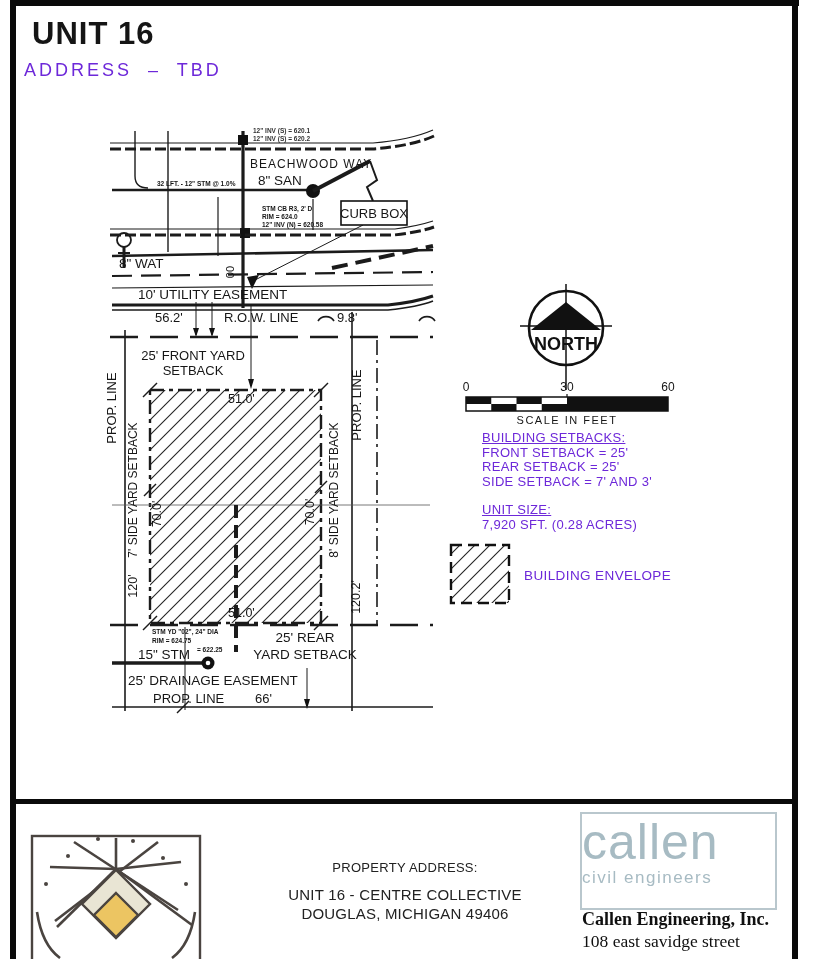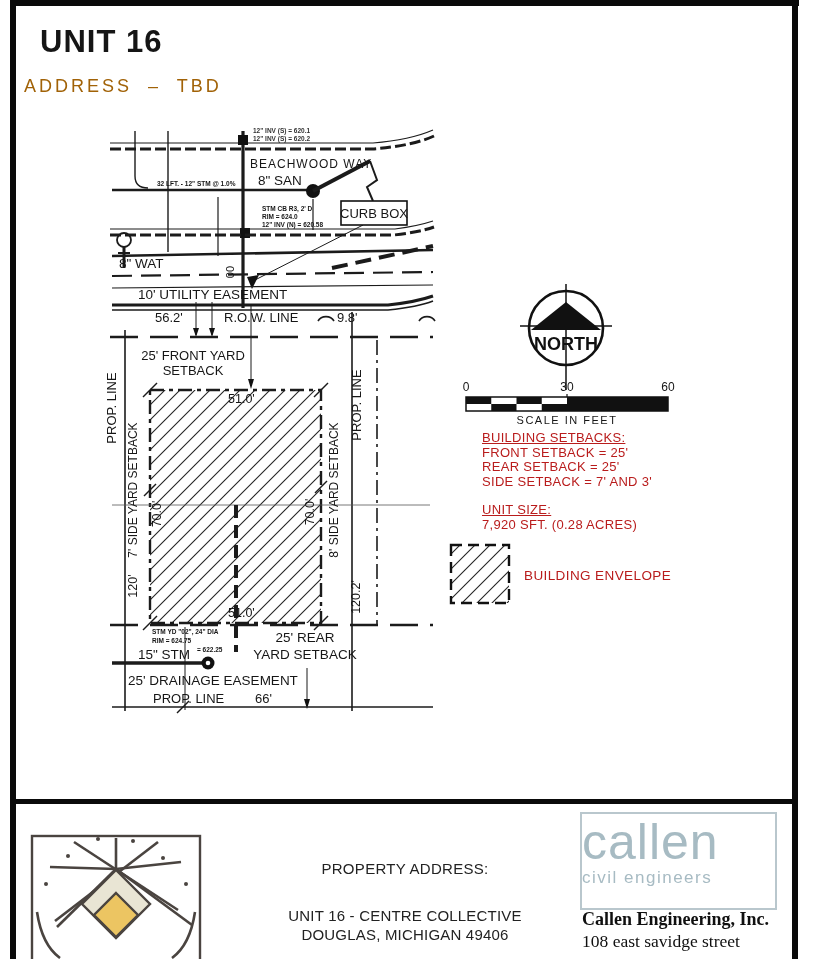--- a/index.html
+++ b/index.html
@@ -4,30 +4,30 @@
 <style>
   html,body{margin:0;padding:0;background:#ffffff;}
   .page{position:relative;width:824px;height:959px;background:#ffffff;overflow:hidden;
         font-family:"Liberation Sans",sans-serif;color:#1b1b1b;}
   .frame{position:absolute;background:#0a0a0a;}
   .frame-top{left:11px;top:0;width:788px;height:6px;}
   .frame-left{left:10px;top:0;width:6px;height:959px;}
   .frame-right{left:792px;top:0;width:6px;height:959px;}
   .divider{left:11px;top:799px;width:787px;height:5px;}
   .titleblock{position:absolute;left:24px;top:8px;}
-  .titleblock h1{margin:16px;font-size:31px;font-weight:bold;letter-spacing:1px;color:#151515;}
-  .titleblock .sub{margin-top:3px;font-size:18px;letter-spacing:3px;word-spacing:8px;color:#a16207;}
+  .titleblock h1{margin:8px;font-size:31px;font-weight:bold;letter-spacing:1px;color:#151515;}
+  .titleblock .sub{margin-top:3px;font-size:18px;letter-spacing:3px;word-spacing:8px;color:#6d28d9;}
   .plansvg{position:absolute;left:0;top:0;pointer-events:none;}
-  .cadtext{position:absolute;color:#b91c1c;}
+  .cadtext{position:absolute;color:#6d28d9;}
   .setbacks{left:482px;top:431px;font-size:13px;line-height:14.5px;letter-spacing:0.3px;white-space:nowrap;}
   .setbacks .hd, .unitsize .hd{text-decoration:underline;}
   .unitsize{left:482px;top:502px;font-size:13px;line-height:15px;letter-spacing:0.3px;white-space:nowrap;}
   .legendlabel{left:524px;top:568px;font-size:13.5px;letter-spacing:0.4px;white-space:nowrap;}
   .prop-address{position:absolute;left:280px;top:860px;width:250px;text-align:center;color:#222;}
-  .prop-address .hd{font-size:15px;letter-spacing:0.3px;margin-bottom:29px;}
+  .prop-address .hd{font-size:13px;letter-spacing:0.3px;margin-bottom:10px;}
   .prop-address .ln{font-size:15px;line-height:19px;letter-spacing:0.2px;}
   .callen-box{position:absolute;left:580px;top:812px;width:193px;height:94px;
               border:2px solid #b9c7cd;text-align:left;background:#fff;}
   .callen-box .brand{font-size:50px;line-height:56px;margin-top:0px;color:#a7bbc3;letter-spacing:1px;}
   .callen-box .brandsub{font-size:17px;color:#a7bbc3;letter-spacing:1.5px;margin-top:-2px;}
   .company{position:absolute;left:582px;top:908px;font-family:"Liberation Serif",serif;color:#101010;}
   .company .nm{font-size:18px;font-weight:bold;line-height:22px;}
   .company .ad{font-size:17.5px;line-height:22px;}
 </style>
 </head>

